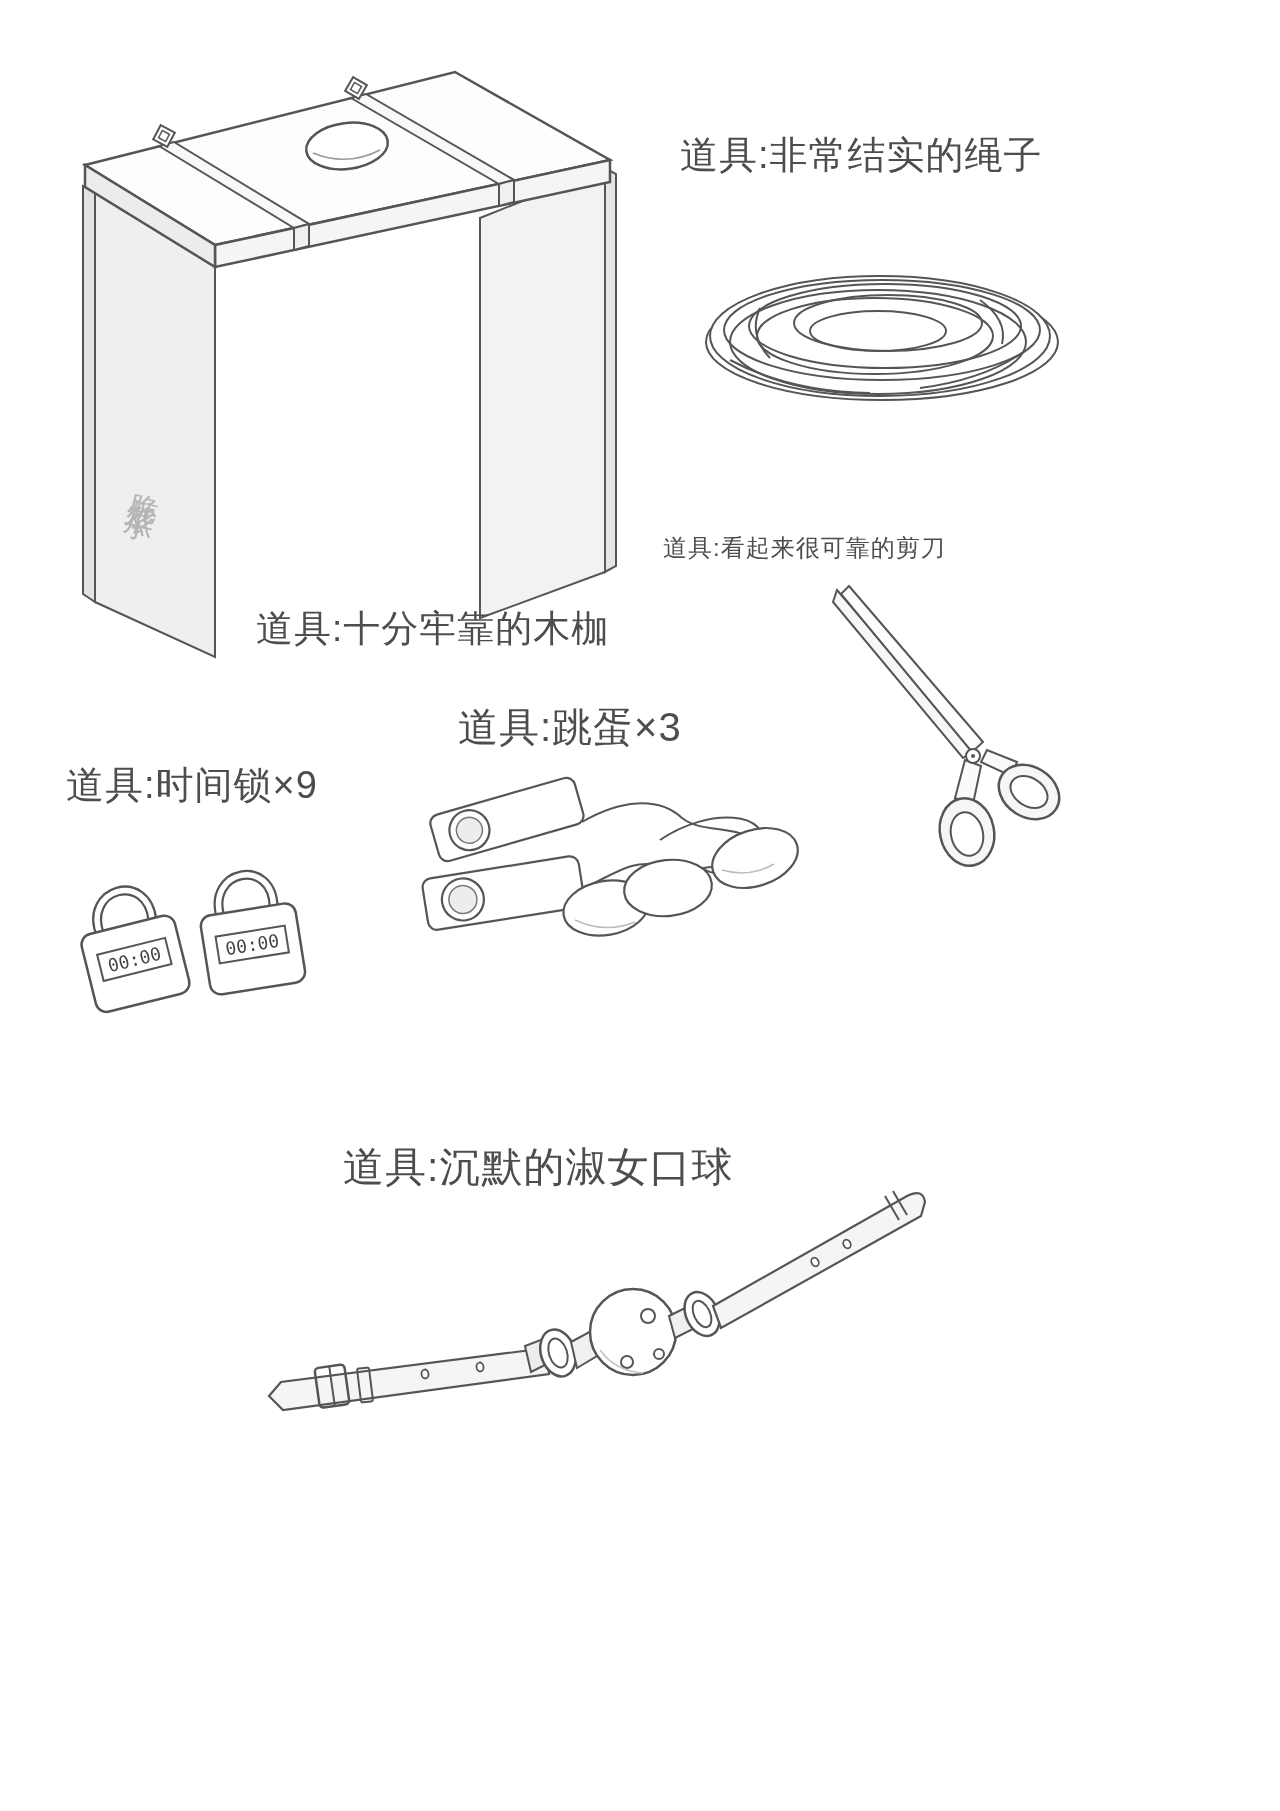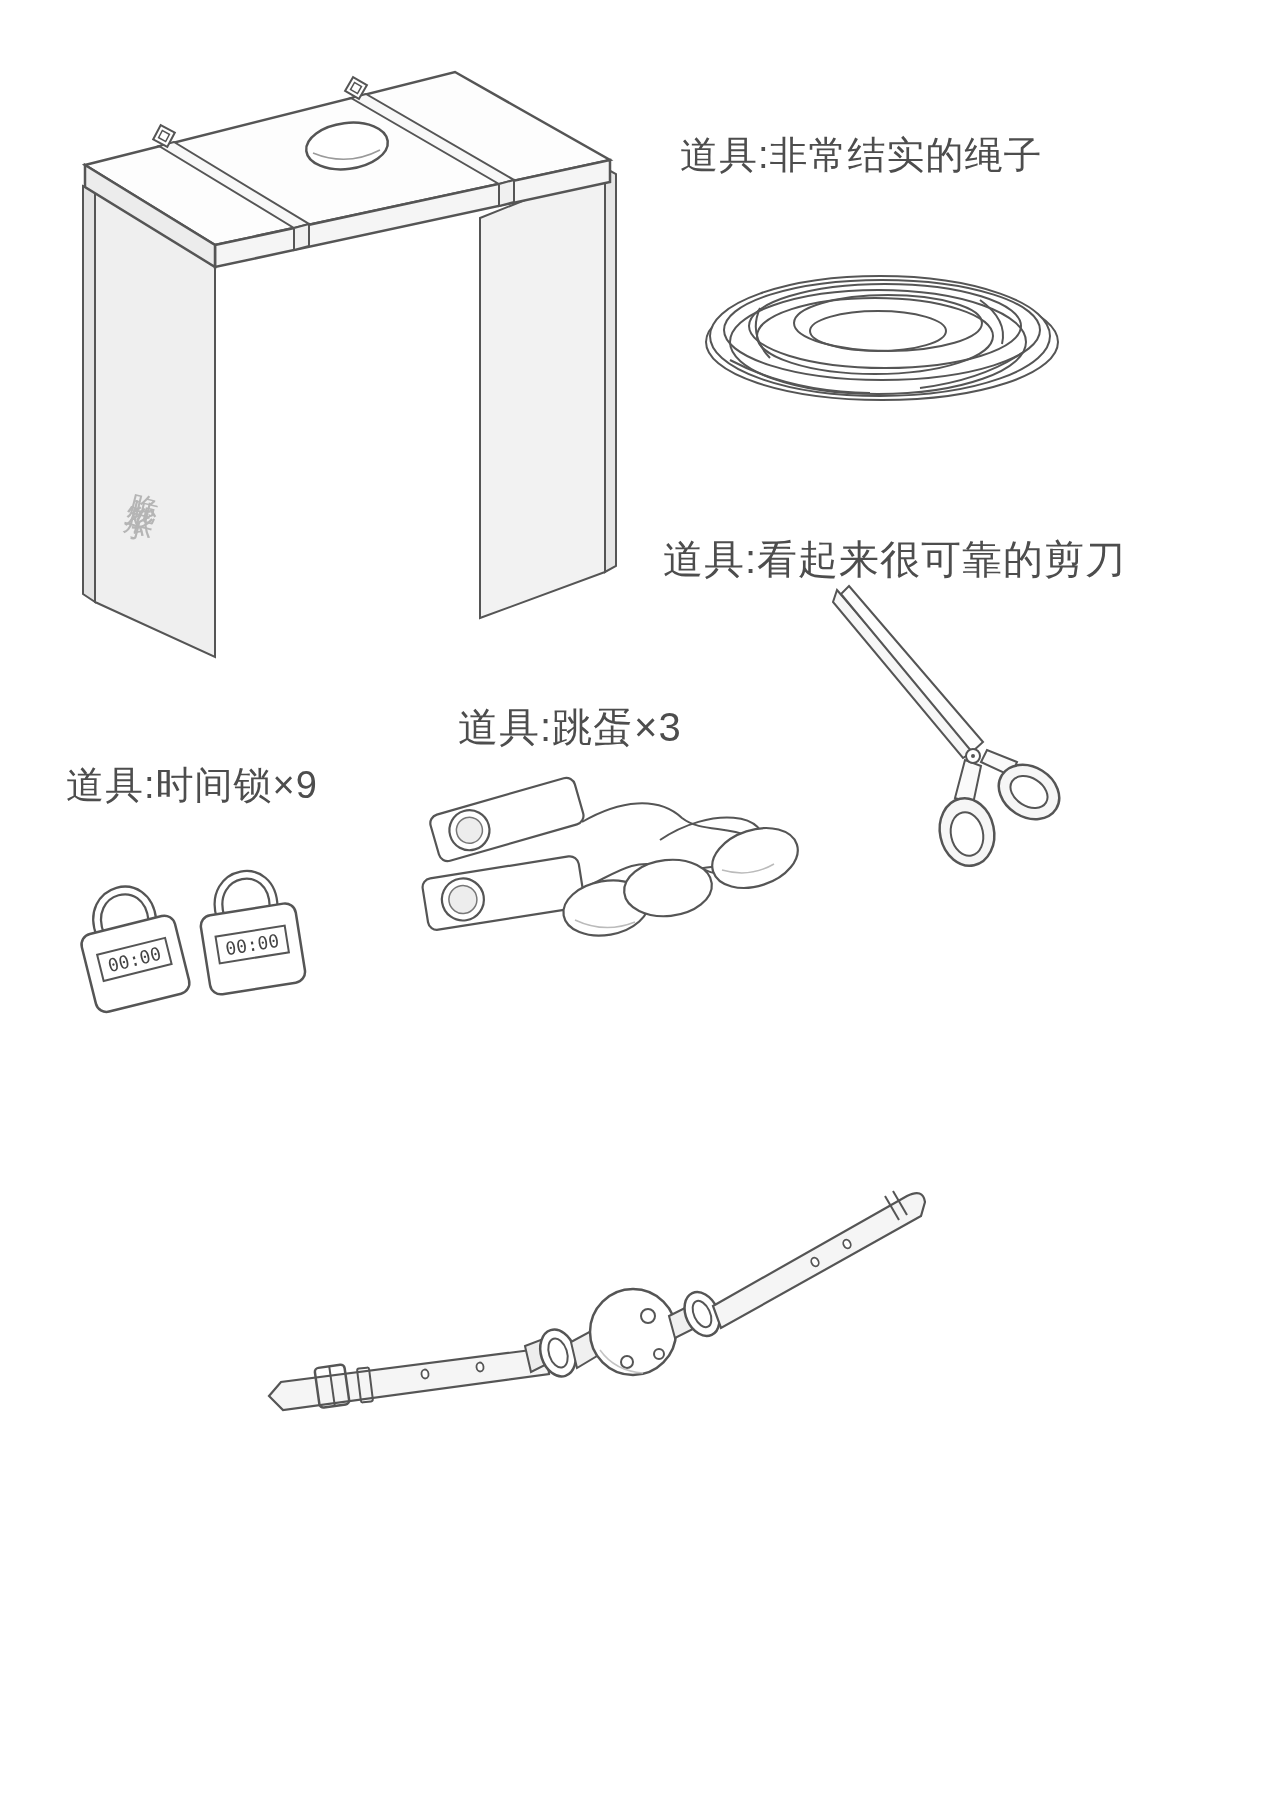--- a/index.html
+++ b/index.html
@@ -11,21 +11,21 @@
     font-family:"Liberation Sans", sans-serif;
   }
   .label{
     position:absolute;
     color:#4d4d4d;
     letter-spacing:1px;
     white-space:nowrap;
     font-weight:400;
   }
   .label-rope{left:680px;top:130px;font-size:38px;text-align:right;}
-  .label-scissors{left:663px;top:532px;font-size:40px;}
+  .label-scissors{left:663px;top:532px;font-size:24px;}
   .label-stocks{left:256px;top:604px;font-size:37px;}
   .label-eggs{left:458px;top:700px;font-size:40px;text-align:right;}
   .label-locks{left:66px;top:760px;font-size:38px;}
   .label-gag{left:343px;top:1140px;font-size:41px;}
   .illus{position:absolute;}
   .illus-stocks{left:50px;top:50px;}
   .illus-rope{left:690px;top:240px;}
   .illus-scissors{left:815px;top:580px;}
   .illus-eggs{left:410px;top:770px;}
   .illus-locks{left:70px;top:840px;}
@@ -178,16 +178,18 @@
 
     <path d="M458,136 L652,26 Q668,18 670,32 L666,46 L466,158 Z" fill="#f5f5f5" stroke="#555" stroke-width="2.2"></path>
     <line x1="630" y1="26" x2="644" y2="50" stroke="#555" stroke-width="2"></line>
     <line x1="638" y1="21" x2="652" y2="45" stroke="#555" stroke-width="2"></line>
     <ellipse cx="560" cy="92" rx="3.5" ry="4.5" transform="rotate(-28 560 92)" fill="#fff" stroke="#555" stroke-width="1.8"></ellipse>
     <ellipse cx="592" cy="74" rx="3.5" ry="4.5" transform="rotate(-28 592 74)" fill="#fff" stroke="#555" stroke-width="1.8"></ellipse>
   </svg>
 
   <div class="label label-rope">道具:非常结实的绳子</div>
   <div class="label label-scissors">道具:看起来很可靠的剪刀</div>
+  <div class="label label-stocks">道具:十分牢靠的木枷</div>
   <div class="label label-eggs">道具:跳蛋×3</div>
   <div class="label label-locks">道具:时间锁×9</div>
+  <div class="label label-gag">道具:沉默的淑女口球</div>
 
 </div>
 
 </body></html>

